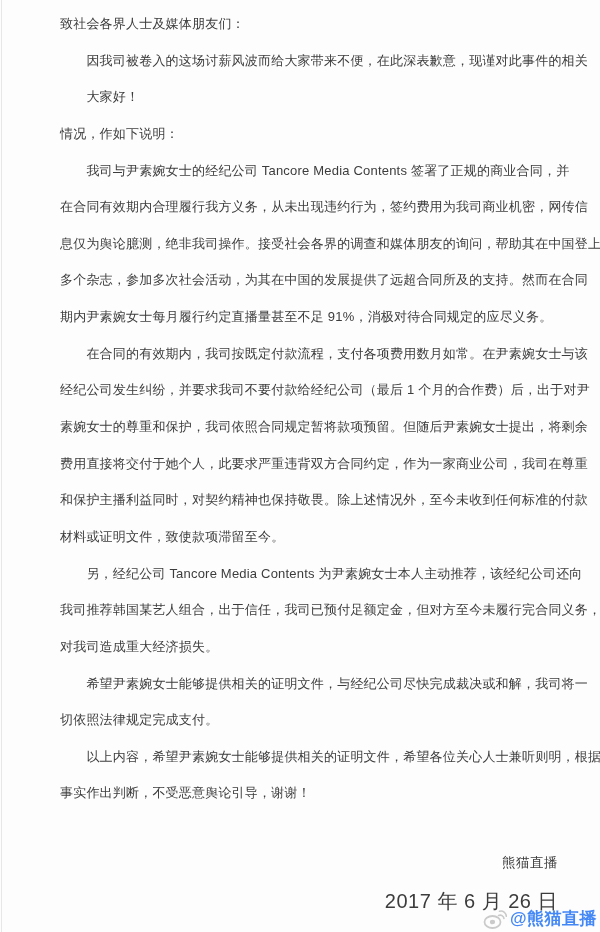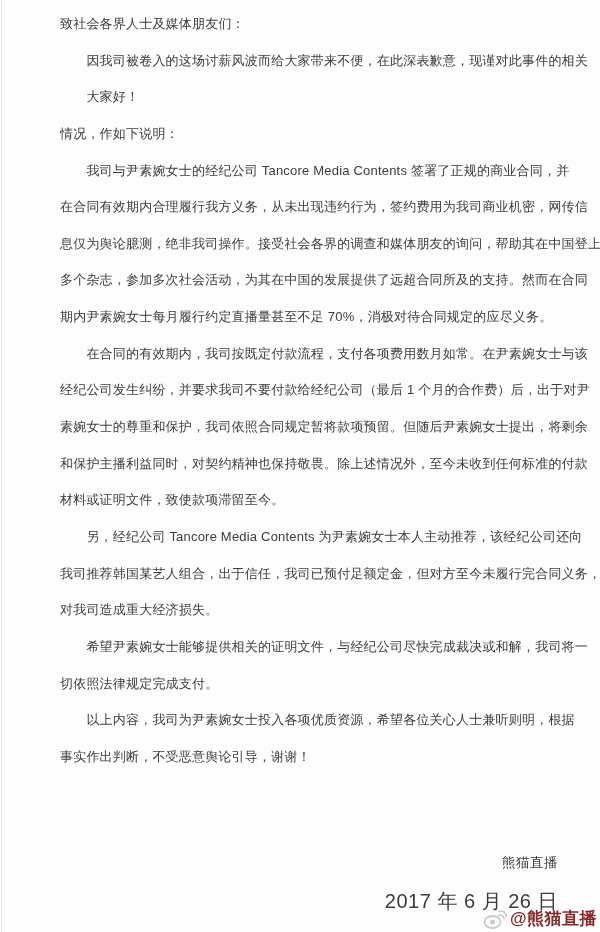--- a/index.html
+++ b/index.html
@@ -31,21 +31,21 @@
     top: 845px; right: 42px;
     text-align: right;
     color: #3c3c3c;
   }
   .sig-name { font-size: 13.5px; line-height: 36px; letter-spacing: 0.5px; }
   .sig-date { font-size: 20px;  line-height: 36px; margin-top: 2px; letter-spacing: 0.5px; }
   .watermark {
     position: absolute;
     right: 3px; bottom: 2px;
     display: flex; align-items: center; gap: 3px;
-    color: #7f1d1d;
+    color: #3b82f6;
     font-size: 17px;
     font-weight: bold;
     letter-spacing: 0.5px;
     opacity: 0.95;
   }
   .watermark svg { display: block; }
 </style>
 </head>
 <body>
 
@@ -53,32 +53,33 @@
 
 <div class="doc">
   <div class="line">致社会各界人士及媒体朋友们：</div>
   <div class="line">　　因我司被卷入的这场讨薪风波而给大家带来不便，在此深表歉意，现谨对此事件的相关</div>
   <div class="line">　　大家好！</div>
   <div class="line">情况，作如下说明：</div>
   <div class="line">　　我司与尹素婉女士的经纪公司 Tancore Media Contents 签署了正规的商业合同，并</div>
   <div class="line">在合同有效期内合理履行我方义务，从未出现违约行为，签约费用为我司商业机密，网传信</div>
   <div class="line">息仅为舆论臆测，绝非我司操作。接受社会各界的调查和媒体朋友的询问，帮助其在中国登上</div>
   <div class="line">多个杂志，参加多次社会活动，为其在中国的发展提供了远超合同所及的支持。然而在合同</div>
-  <div class="line">期内尹素婉女士每月履行约定直播量甚至不足 70%，消极对待合同规定的应尽义务。</div>
+  <div class="line">期内尹素婉女士每月履行约定直播量甚至不足 91%，消极对待合同规定的应尽义务。</div>
   <div class="line">　　在合同的有效期内，我司按既定付款流程，支付各项费用数月如常。在尹素婉女士与该</div>
   <div class="line">经纪公司发生纠纷，并要求我司不要付款给经纪公司（最后 1 个月的合作费）后，出于对尹</div>
   <div class="line">素婉女士的尊重和保护，我司依照合同规定暂将款项预留。但随后尹素婉女士提出，将剩余</div>
+  <div class="line">费用直接将交付于她个人，此要求严重违背双方合同约定，作为一家商业公司，我司在尊重</div>
   <div class="line">和保护主播利益同时，对契约精神也保持敬畏。除上述情况外，至今未收到任何标准的付款</div>
   <div class="line">材料或证明文件，致使款项滞留至今。</div>
   <div class="line">　　另，经纪公司 Tancore Media Contents 为尹素婉女士本人主动推荐，该经纪公司还向</div>
   <div class="line">我司推荐韩国某艺人组合，出于信任，我司已预付足额定金，但对方至今未履行完合同义务，</div>
   <div class="line">对我司造成重大经济损失。</div>
   <div class="line">　　希望尹素婉女士能够提供相关的证明文件，与经纪公司尽快完成裁决或和解，我司将一</div>
   <div class="line">切依照法律规定完成支付。</div>
-  <div class="line">　　以上内容，我司为尹素婉女士投入各项优质资源，希望各位关心人士兼听则明，根据</div>
+  <div class="line">　　以上内容，希望尹素婉女士能够提供相关的证明文件，希望各位关心人士兼听则明，根据</div>
   <div class="line">事实作出判断，不受恶意舆论引导，谢谢！</div>
 </div>
 
 <div class="sig-block">
   <div class="sig-name">熊猫直播</div>
   <div class="sig-date">2017 年 6 月 26 日</div>
 </div>
 
 <div class="watermark">
   <span>

